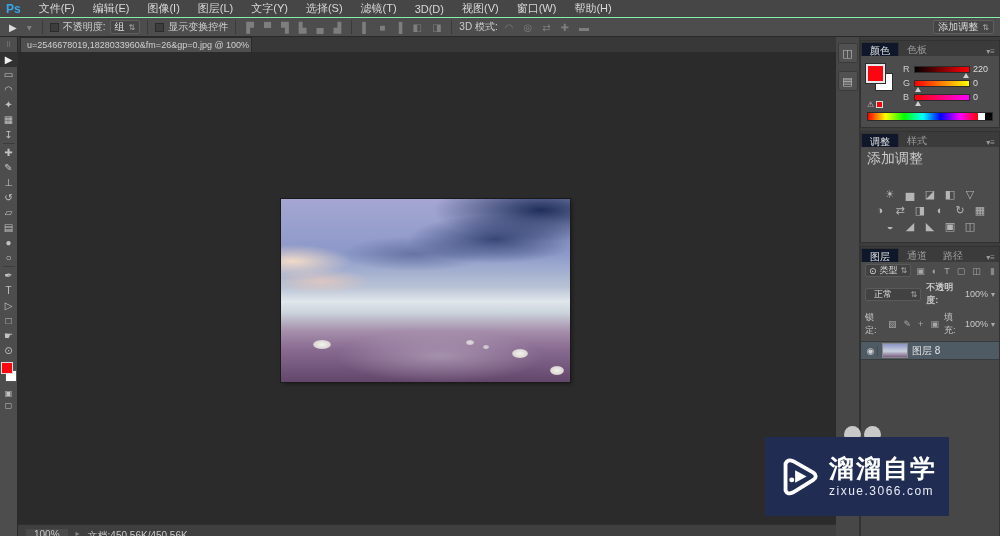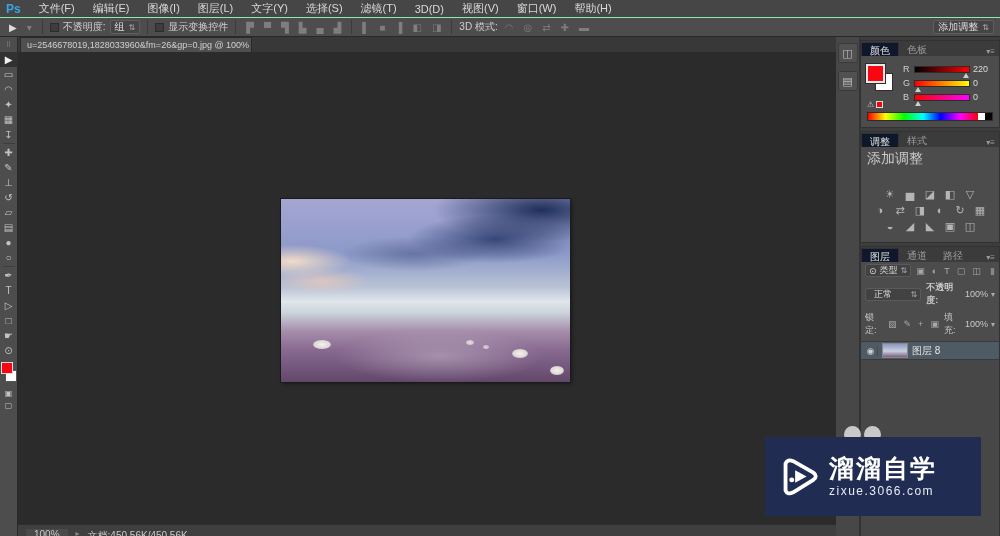--- a/index.html
+++ b/index.html
@@ -109,21 +109,21 @@
   .op-label{margin-left:2px;font-weight:bold;}
   .layer-row{display:flex;align-items:center;gap:4px;height:19px;background:#4e5a64;border-top:1px solid #3a3a3a;border-bottom:1px solid #3a3a3a;padding:0 3px;margin-top:2px;font-size:10px;color:#e4e4e4;}
   .eye{width:14px;text-align:center;color:#d0d0d0;font-size:9px;border-right:1px solid #424a52;}
   .layer-thumb{width:26px;height:15px;border:1px solid #888;background:linear-gradient(180deg,#8d96c6 0%,#c8d1dc 55%,#7c5e84 100%);}
   .layers-empty{height:230px;background:#474747;}
 
   
   .wm-dot{position:absolute;width:17px;height:17px;border-radius:50%;background:#c9c9c9;z-index:5;}
   .wm-dot1{left:844px;top:426px;}
   .wm-dot2{left:864px;top:426px;}
-  .watermark{position:absolute;left:765px;top:437px;width:216px;height:79px;background:#202c52;z-index:6;display:flex;align-items:center;gap:8px;padding:0 10px;}
+  .watermark{position:absolute;left:765px;top:437px;width:184px;height:79px;background:#202c52;z-index:6;display:flex;align-items:center;gap:8px;padding:0 10px;}
   .wm-text{display:flex;flex-direction:column;}
   .wm-brand{color:#fff;font-size:25px;font-weight:bold;letter-spacing:2px;line-height:1.1;}
   .wm-url{color:#e8ecf5;font-size:12px;letter-spacing:1.5px;margin-top:1px;}
 </style>
 </head>
 <body>
 
 <div id="app">
 
   <div class="menubar">

